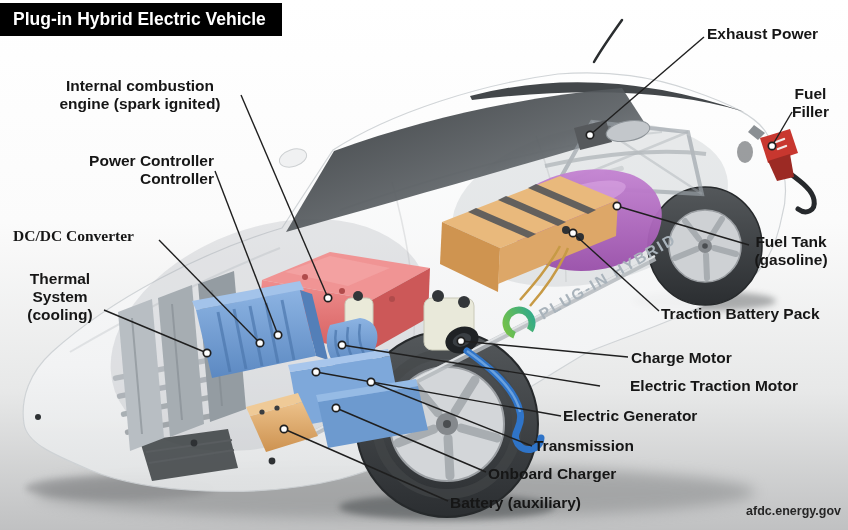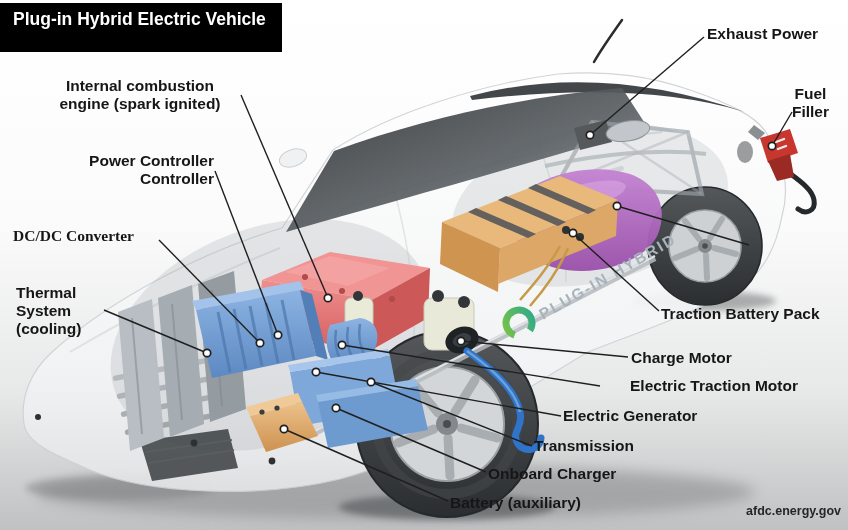--- a/index.html
+++ b/index.html
@@ -1,26 +1,26 @@
 <!DOCTYPE html>
 <html><head>
 <meta charset="utf-8">
 <style>
   html,body{margin:0;padding:0;background:#fff;}
   .stage{position:relative;width:848px;height:530px;overflow:hidden;
          background:linear-gradient(180deg,#ffffff 0%,#fbfbfb 42%,#e7e8e8 74%,#c0c1c2 100%);
          font-family:"Liberation Sans",sans-serif;}
   .stage svg{position:absolute;left:0;top:0;}
-  .title{position:absolute;left:0;top:3px;width:282px;height:49px;background:#000;color:#fff;
+  .title{position:absolute;left:0;top:3px;width:282px;height:33px;background:#000;color:#fff;
          font:bold 17.5px/33px "Liberation Sans",sans-serif;padding-left:13px;box-sizing:border-box;}
   .lbl{position:absolute;font:bold 15.5px/1.16 "Liberation Sans",sans-serif;color:#161616;white-space:pre-line;}
   #lbl-ice{left:38px;top:77px;width:204px;text-align:center;}
   #lbl-pec{left:30px;top:152px;width:184px;text-align:right;}
   #lbl-dcdc{left:13px;top:227px;font-family:Liberation Serif, serif;}
-  #lbl-thermal{left:16px;top:284px;width:88px;text-align:left;}
+  #lbl-thermal{left:16px;top:270px;width:88px;text-align:center;}
   #lbl-exhaust{left:707px;top:25px;}
   #lbl-filler{left:782px;top:85px;width:57px;text-align:center;}
   #lbl-tank{left:742px;top:233px;width:98px;text-align:center;}
   #lbl-traction{left:661px;top:305px;}
   #lbl-port{left:631px;top:349px;}
   #lbl-etm{left:630px;top:377px;}
   #lbl-gen{left:563px;top:407px;}
   #lbl-trans{left:534px;top:437px;}
   #lbl-onboard{left:488px;top:465px;}
   #lbl-battaux{left:450px;top:494px;}
@@ -294,20 +294,22 @@
 engine (spark ignited)</div>
   <div class="lbl" id="lbl-pec">Power Controller
 Controller</div>
   <div class="lbl" id="lbl-dcdc">DC/DC Converter</div>
   <div class="lbl" id="lbl-thermal">Thermal
 System
 (cooling)</div>
   <div class="lbl" id="lbl-exhaust">Exhaust Power</div>
   <div class="lbl" id="lbl-filler">Fuel
 Filler</div>
+  <div class="lbl" id="lbl-tank">Fuel Tank
+(gasoline)</div>
   <div class="lbl" id="lbl-traction">Traction Battery Pack</div>
   <div class="lbl" id="lbl-port">Charge Motor</div>
   <div class="lbl" id="lbl-etm">Electric Traction Motor</div>
   <div class="lbl" id="lbl-gen">Electric Generator</div>
   <div class="lbl" id="lbl-trans">Transmission</div>
   <div class="lbl" id="lbl-onboard">Onboard Charger</div>
   <div class="lbl" id="lbl-battaux">Battery (auxiliary)</div>
 
   <div class="watermark">afdc.energy.gov</div>
 </div>

